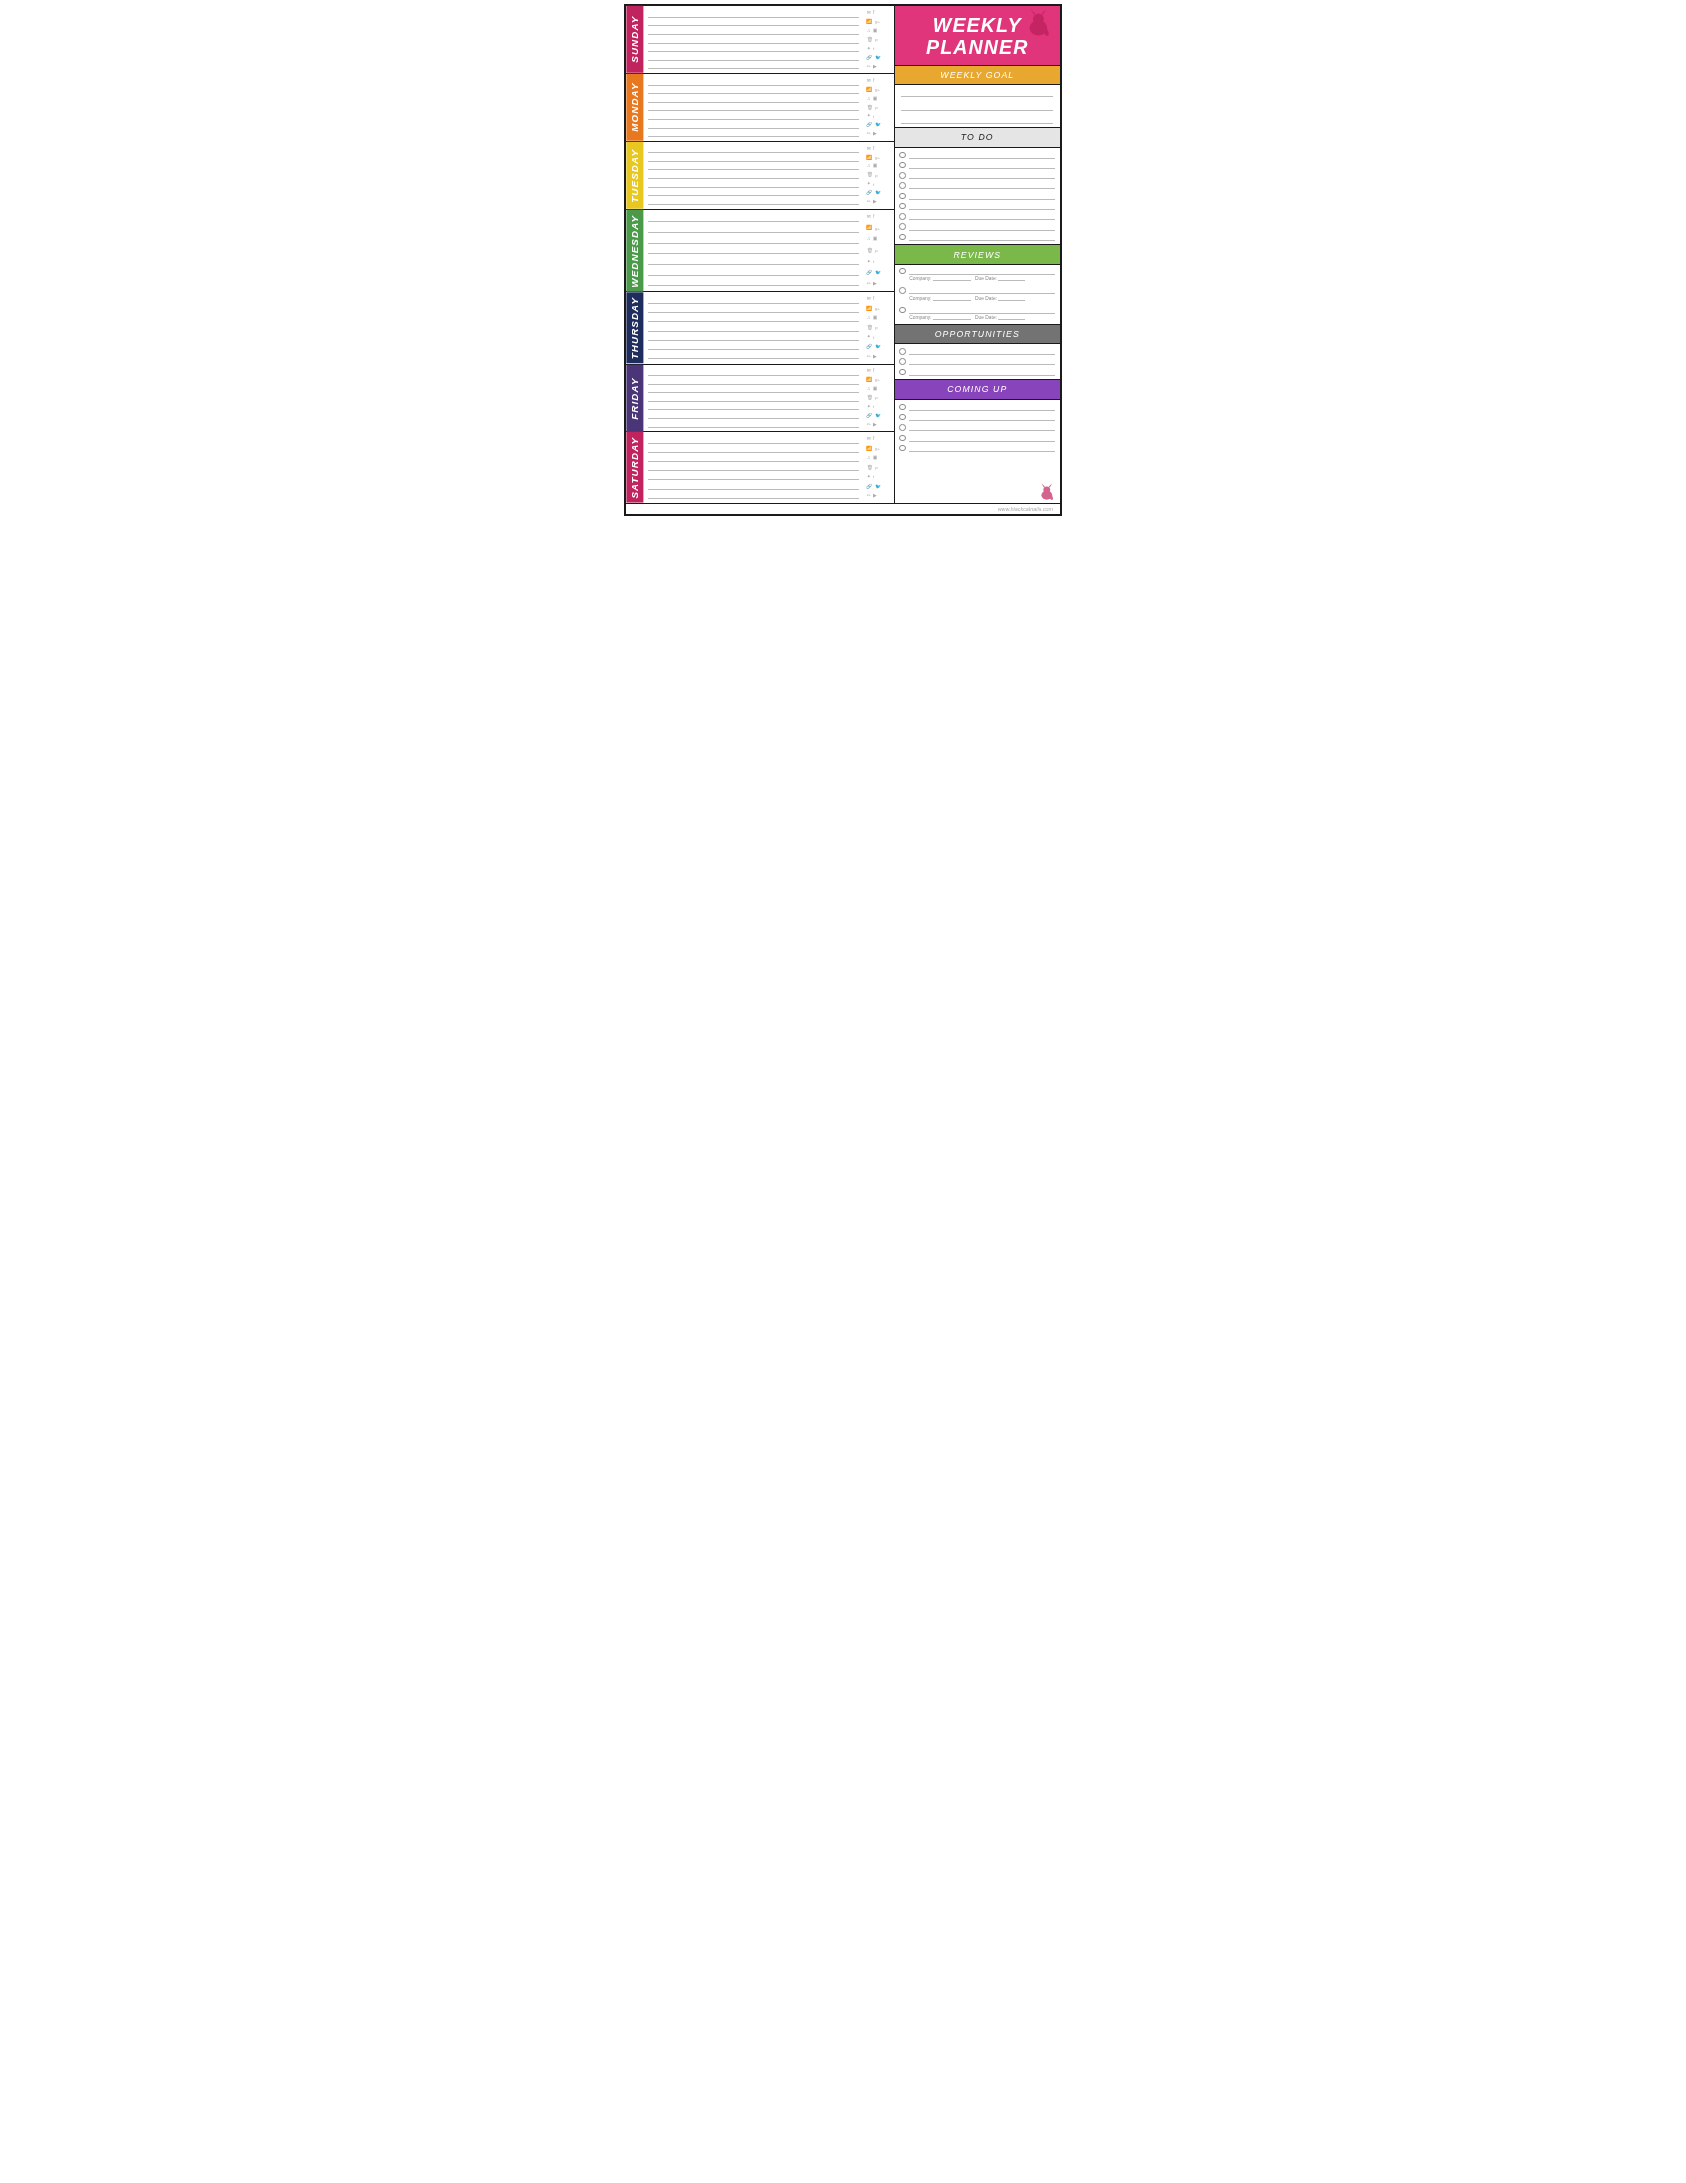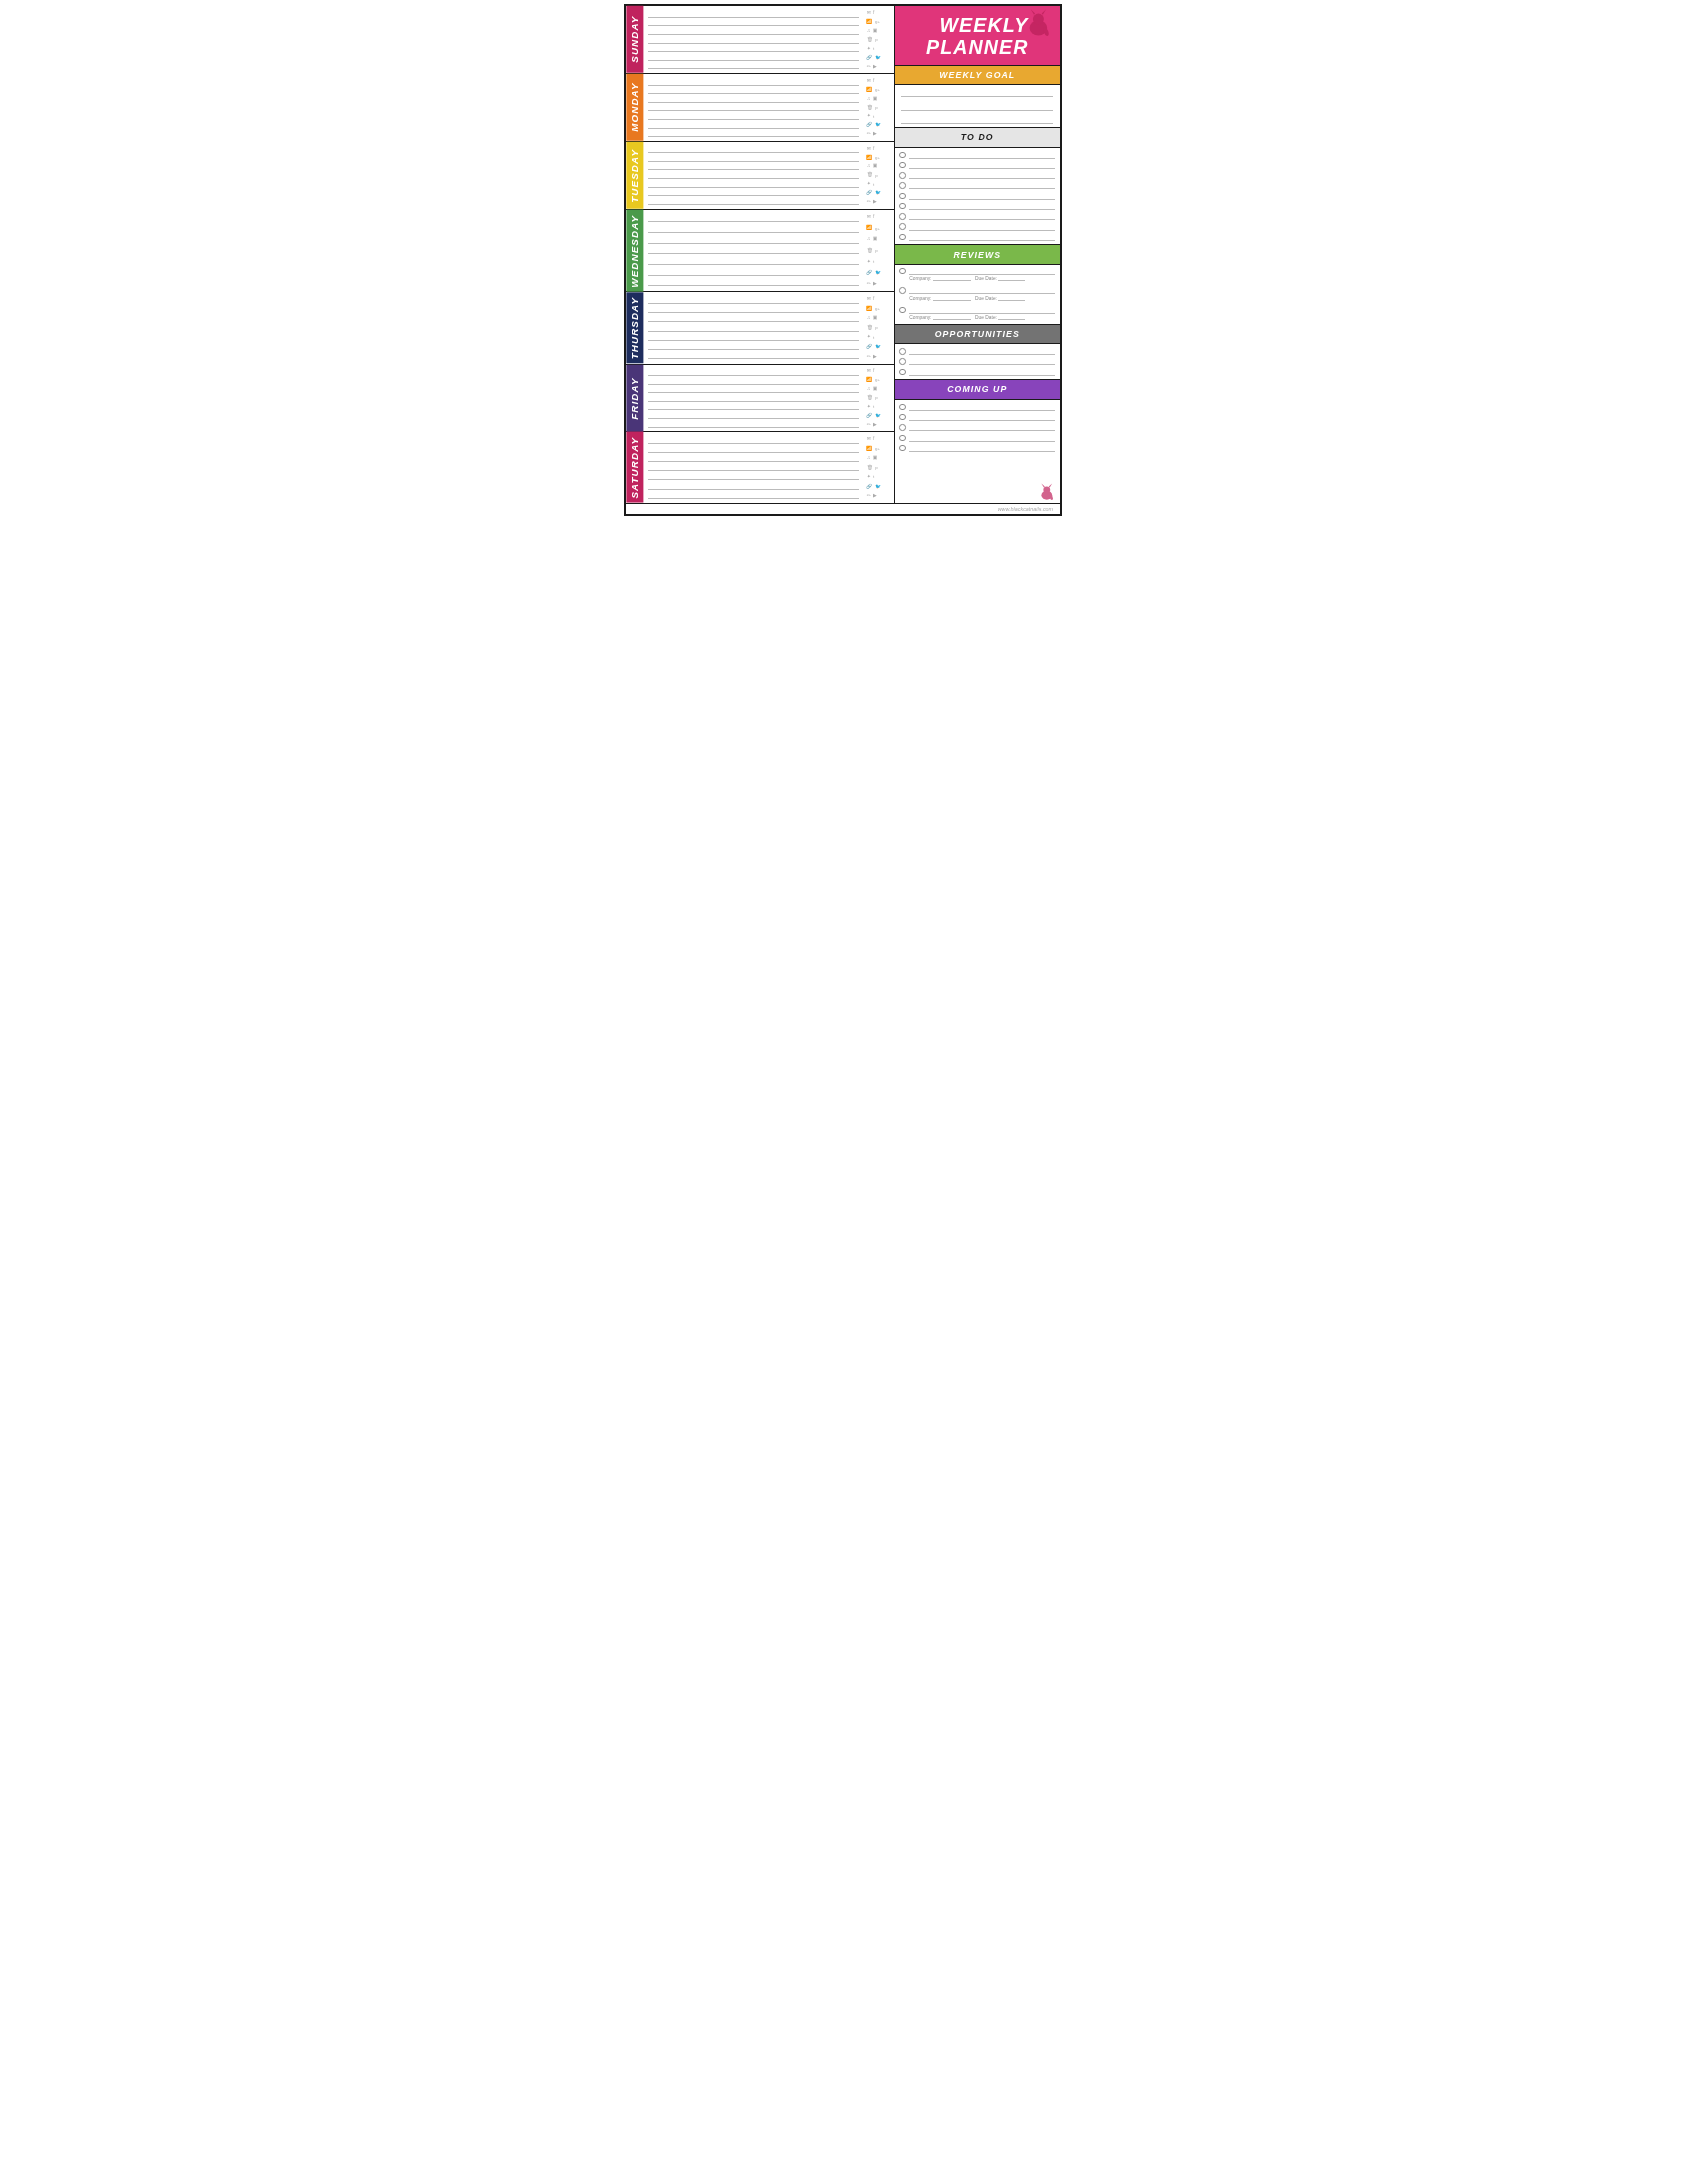--- a/index.html
+++ b/index.html
@@ -107,28 +107,28 @@
     }
 
     .header-title {
       font-size: 19.6px;
       font-weight: 900;
       color: white;
       text-transform: uppercase;
       font-style: italic;
       letter-spacing: 1.1px;
       line-height: 1.1;
-      text-align: right;
+      text-align: center;
     }
 
     
     .section-header {
       padding: 4.4px 6.5px;
       text-align: center;
-      font-weight: 700;
+      font-weight: 400;
       font-size: 8.7px;
       letter-spacing: 1.1px;
       text-transform: uppercase;
       font-style: italic;
       color: white;
       border-bottom: 1.1px solid #1a1a1a;
     }
 
     .weekly-goal-header { background: #e8a830; }
     .todo-header { background: #e5e5e5; color: #1a1a1a; }

